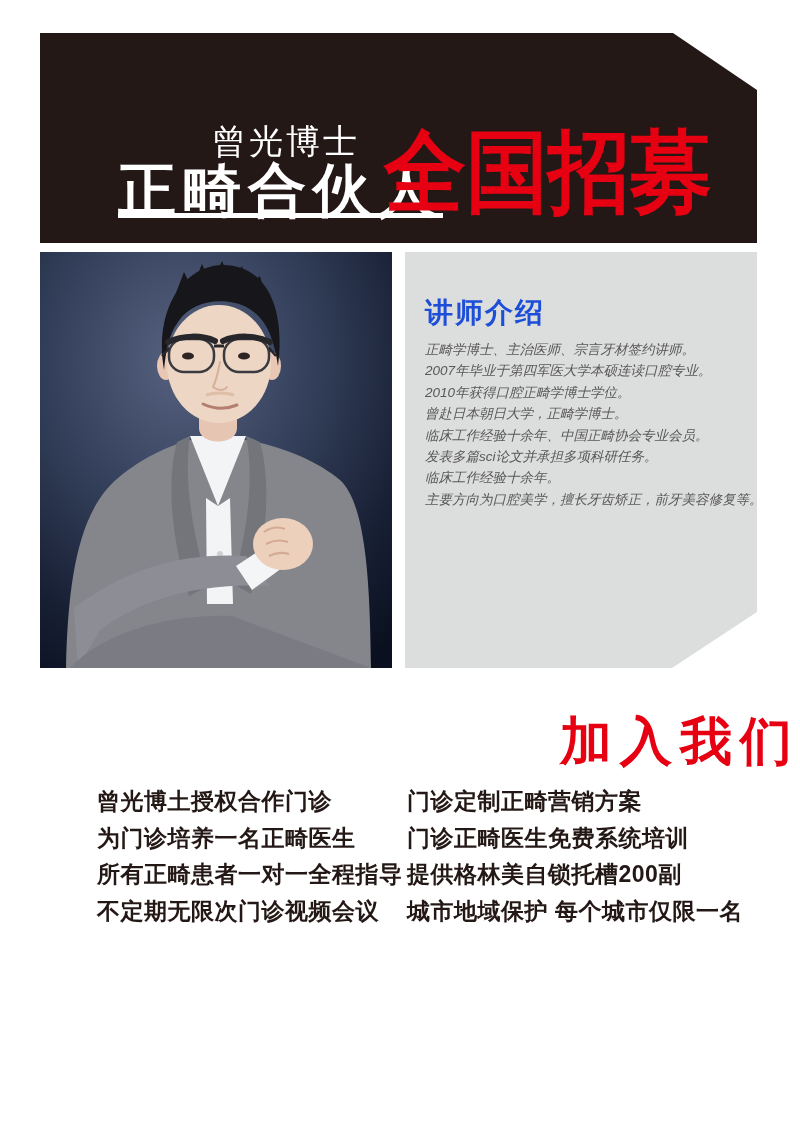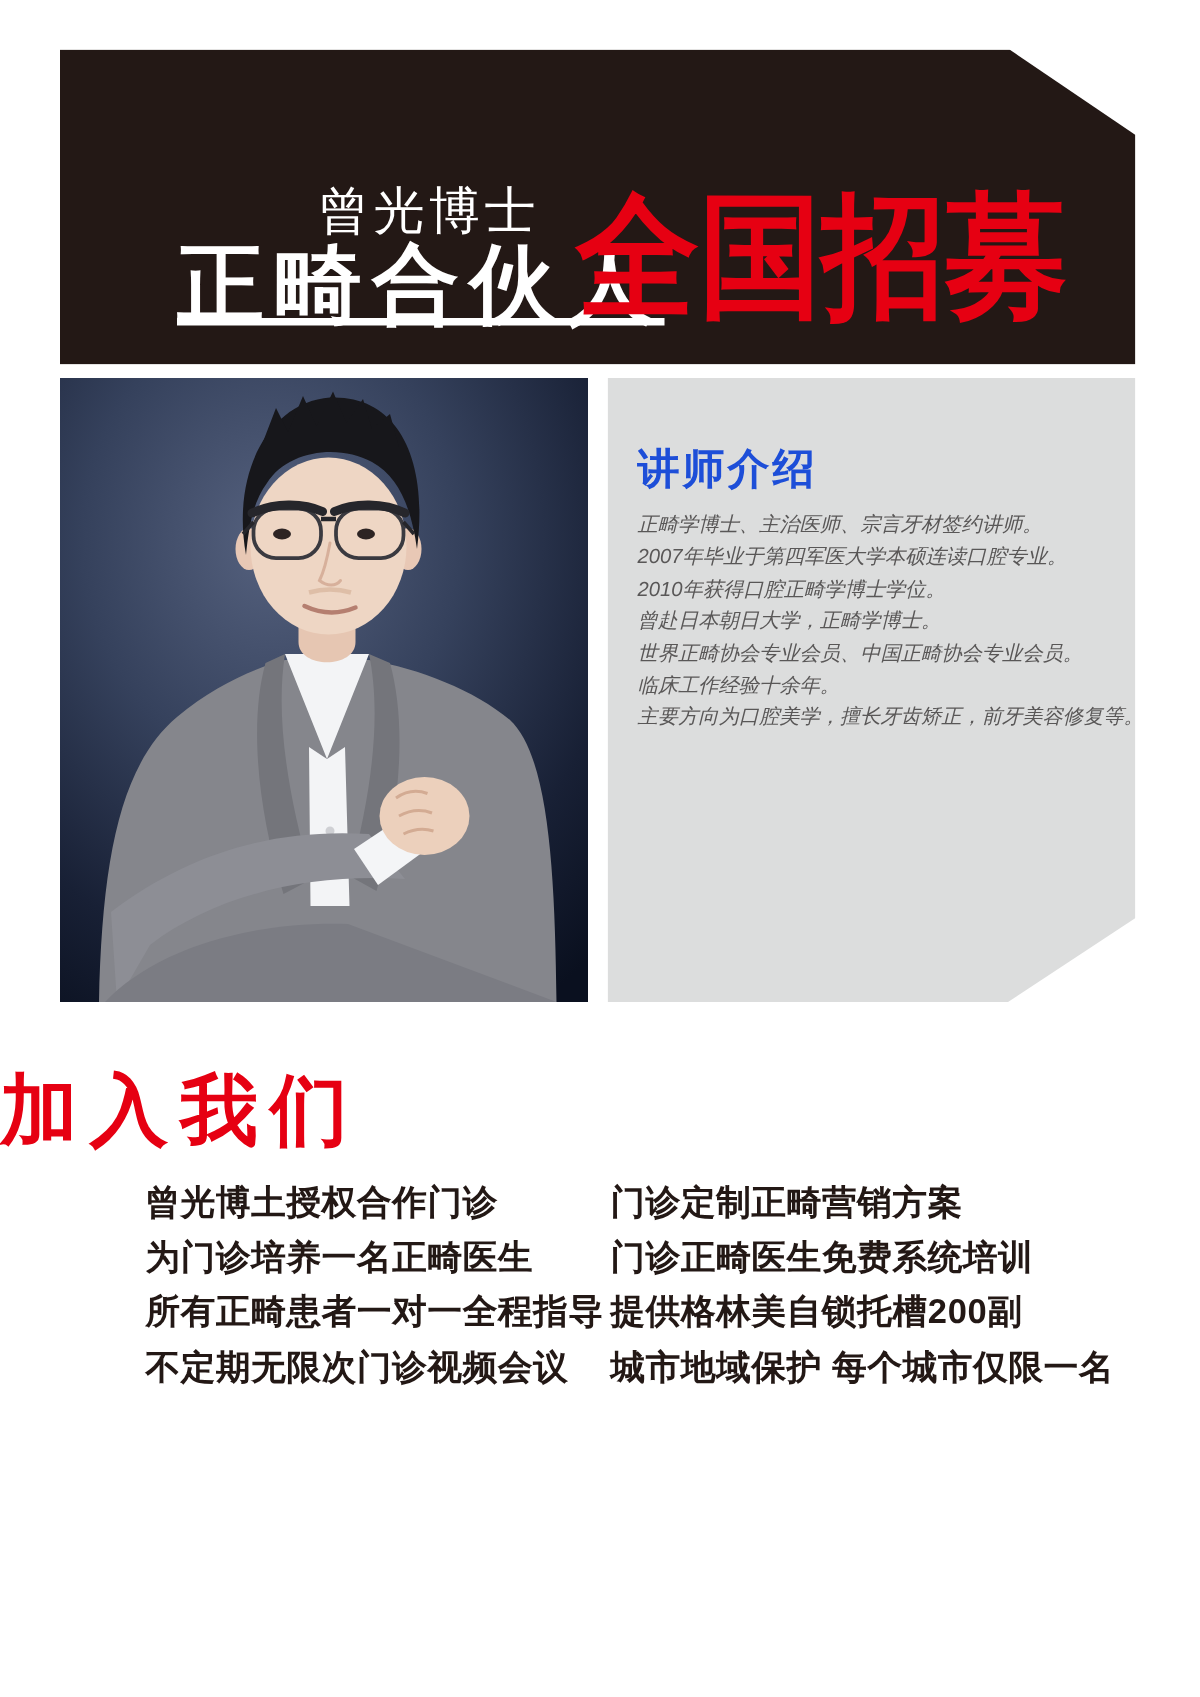--- a/index.html
+++ b/index.html
@@ -91,21 +91,21 @@
     line-height: 21.4px;
     letter-spacing: 0px;
   }
   .panel-body div { white-space: nowrap; font-style: italic; }
 
   
   .join-title {
     position: absolute;
     left: 0; top: 712px;
     width: 100%;
-    text-align: left;
+    text-align: right;
     color: #e60012;
     font-size: 52px;
     font-weight: 900;
     letter-spacing: 8px;
     line-height: 58px;
     white-space: nowrap;
   }
   .benefits-col {
     position: absolute;
     top: 783px;
@@ -200,21 +200,22 @@
     </svg>
   </div>
 
   <div class="intro-panel">
     <div class="panel-title">讲师介绍</div>
     <div class="panel-body">
       <div>正畸学博士、主治医师、宗言牙材签约讲师。</div>
       <div>2007年毕业于第四军医大学本硕连读口腔专业。</div>
       <div>2010年获得口腔正畸学博士学位。</div>
       <div>曾赴日本朝日大学，正畸学博士。</div>
-      <div>世界正畸协会专业会员、中国正畸协会专业会员。</div>
+      <div>临床工作经验十余年、中国正畸协会专业会员。</div>
+      <div>发表多篇sci论文并承担多项科研任务。</div>
       <div>临床工作经验十余年。</div>
       <div>主要方向为口腔美学，擅长牙齿矫正，前牙美容修复等。</div>
     </div>
   </div>
 
   <div class="join-title">加入我们</div>
 
   <div class="benefits-col benefits-left">
     <div class="benefit-item">曾光博土授权合作门诊</div>
     <div class="benefit-item">为门诊培养一名正畸医生</div>

